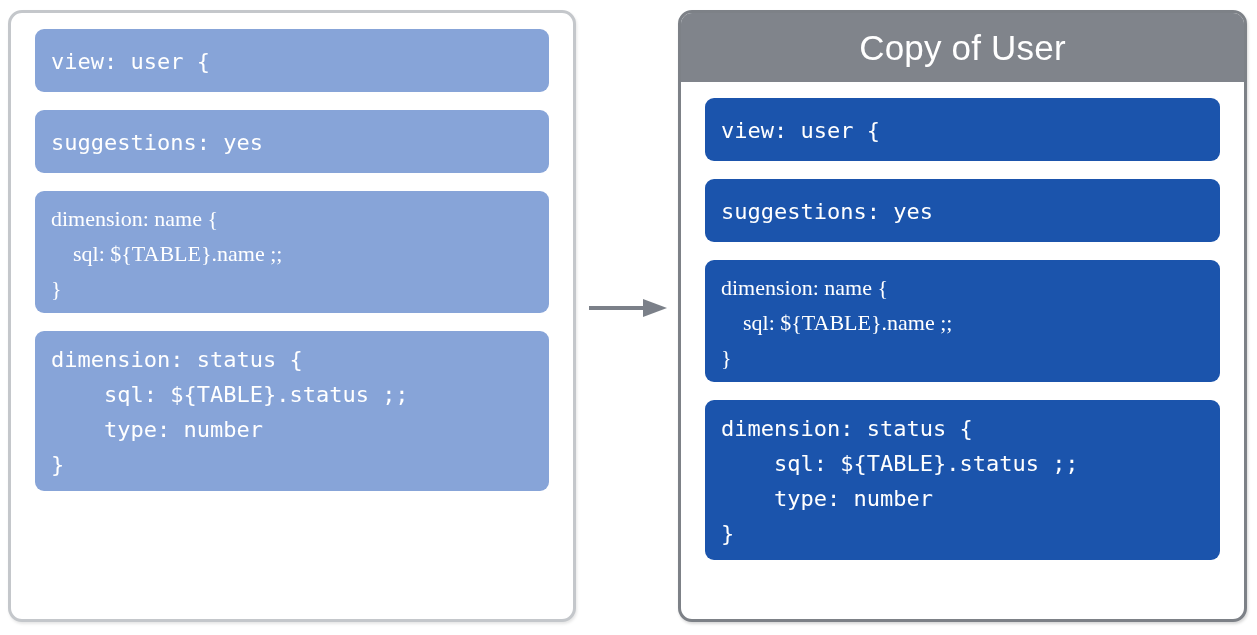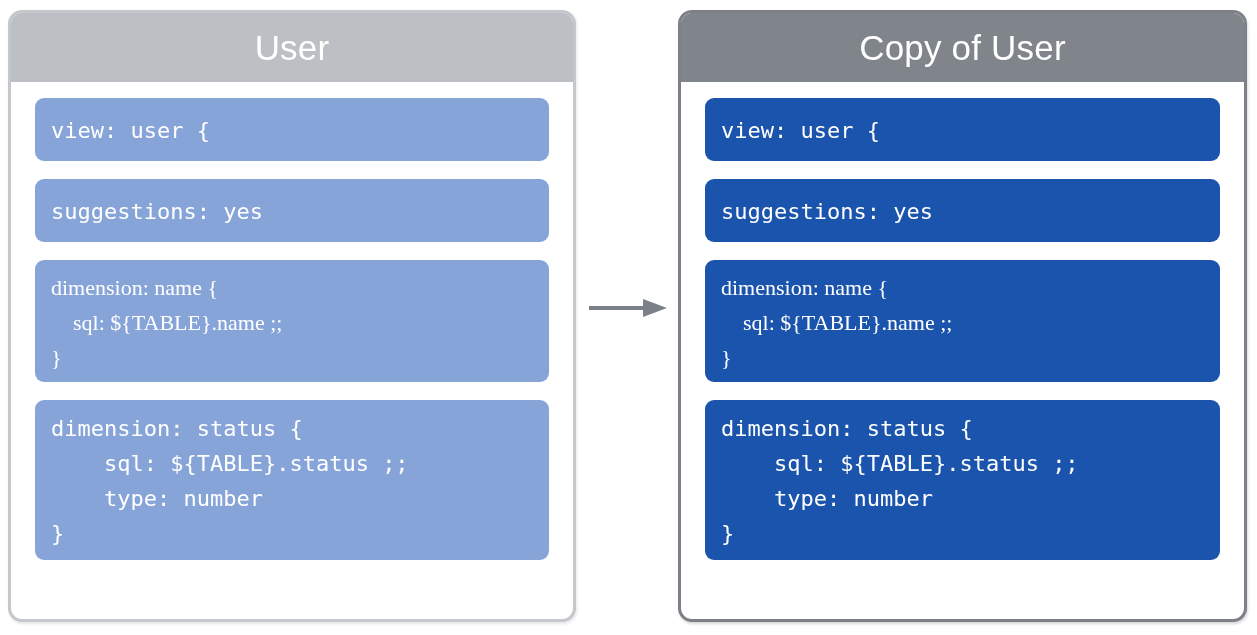--- a/index.html
+++ b/index.html
@@ -108,21 +108,20 @@
   
   .panel-left  { box-shadow: 1px 2px 3px rgba(0,0,0,0.10); }
   .panel-right { box-shadow: 1px 2px 3px rgba(0,0,0,0.16); }
 </style>
 </head>
 <body>
 
 <div class="diagram">
 
   <div class="panel panel-left">
-    <div class="panel-header">User</div>
     <div class="panel-body">
 
       <div class="code-block lines-1">
         <span class="code-line">view: user {</span>
       </div>
 
       <div class="code-block lines-1">
         <span class="code-line">suggestions: yes</span>
       </div>
 

